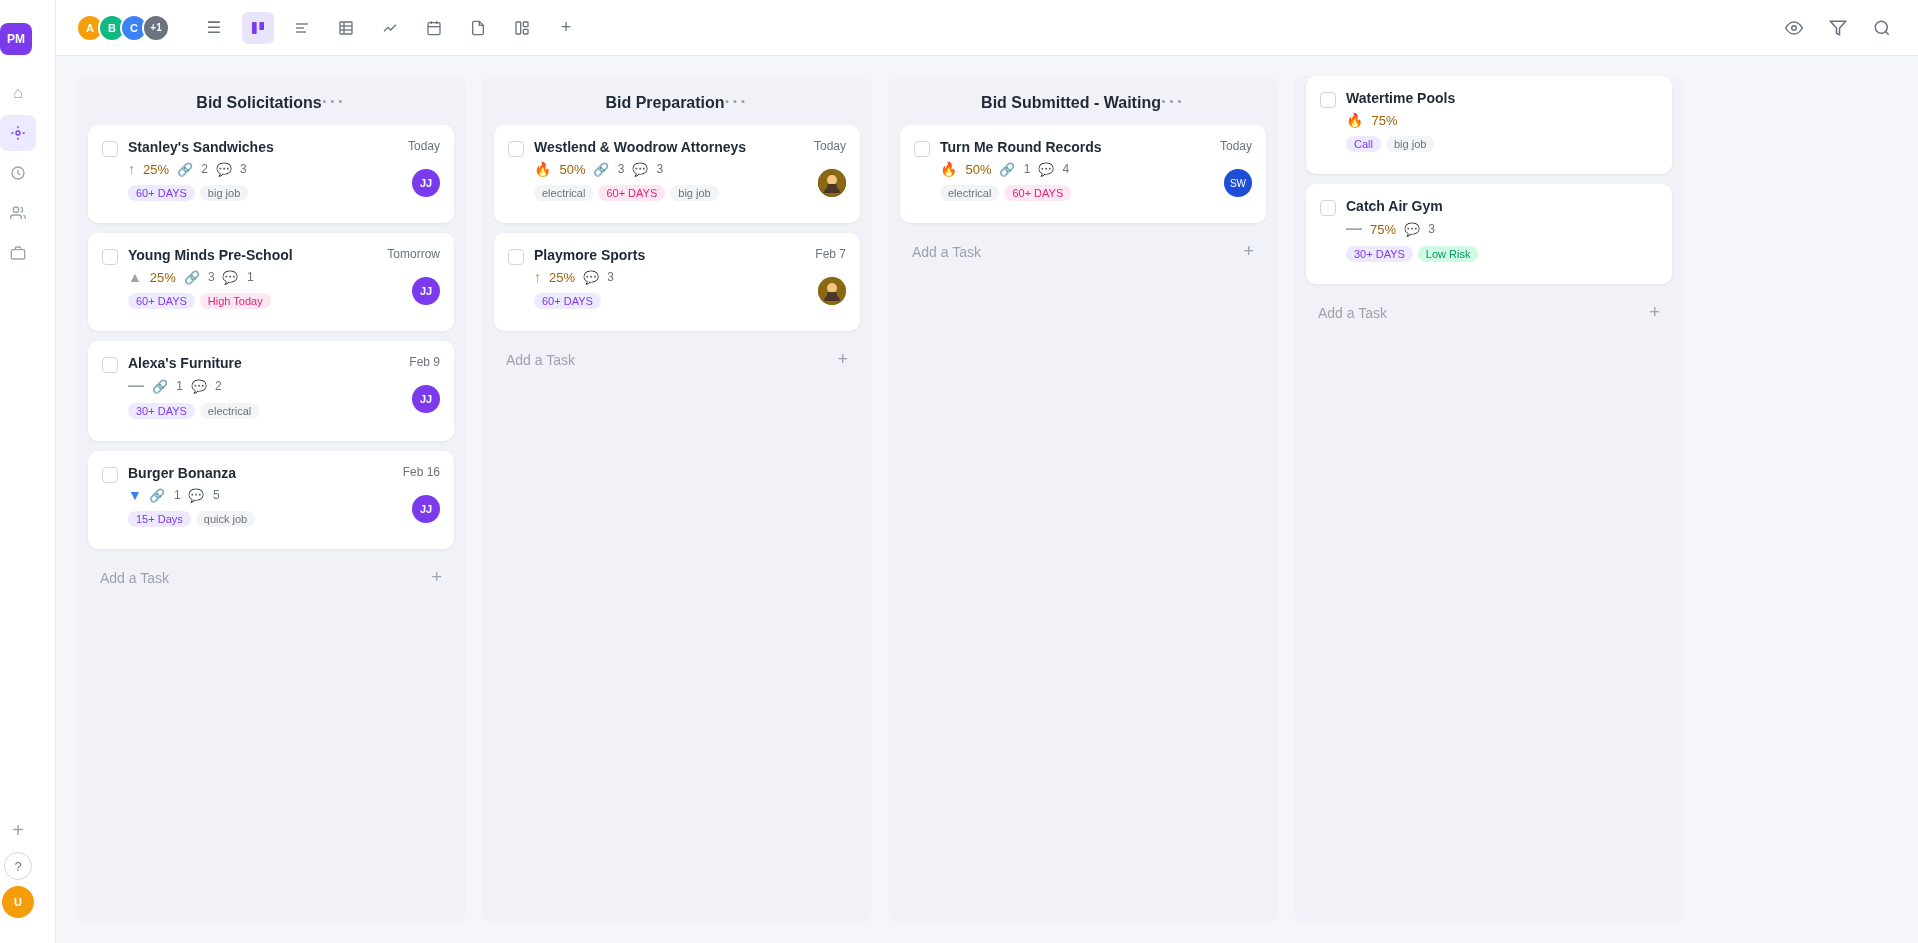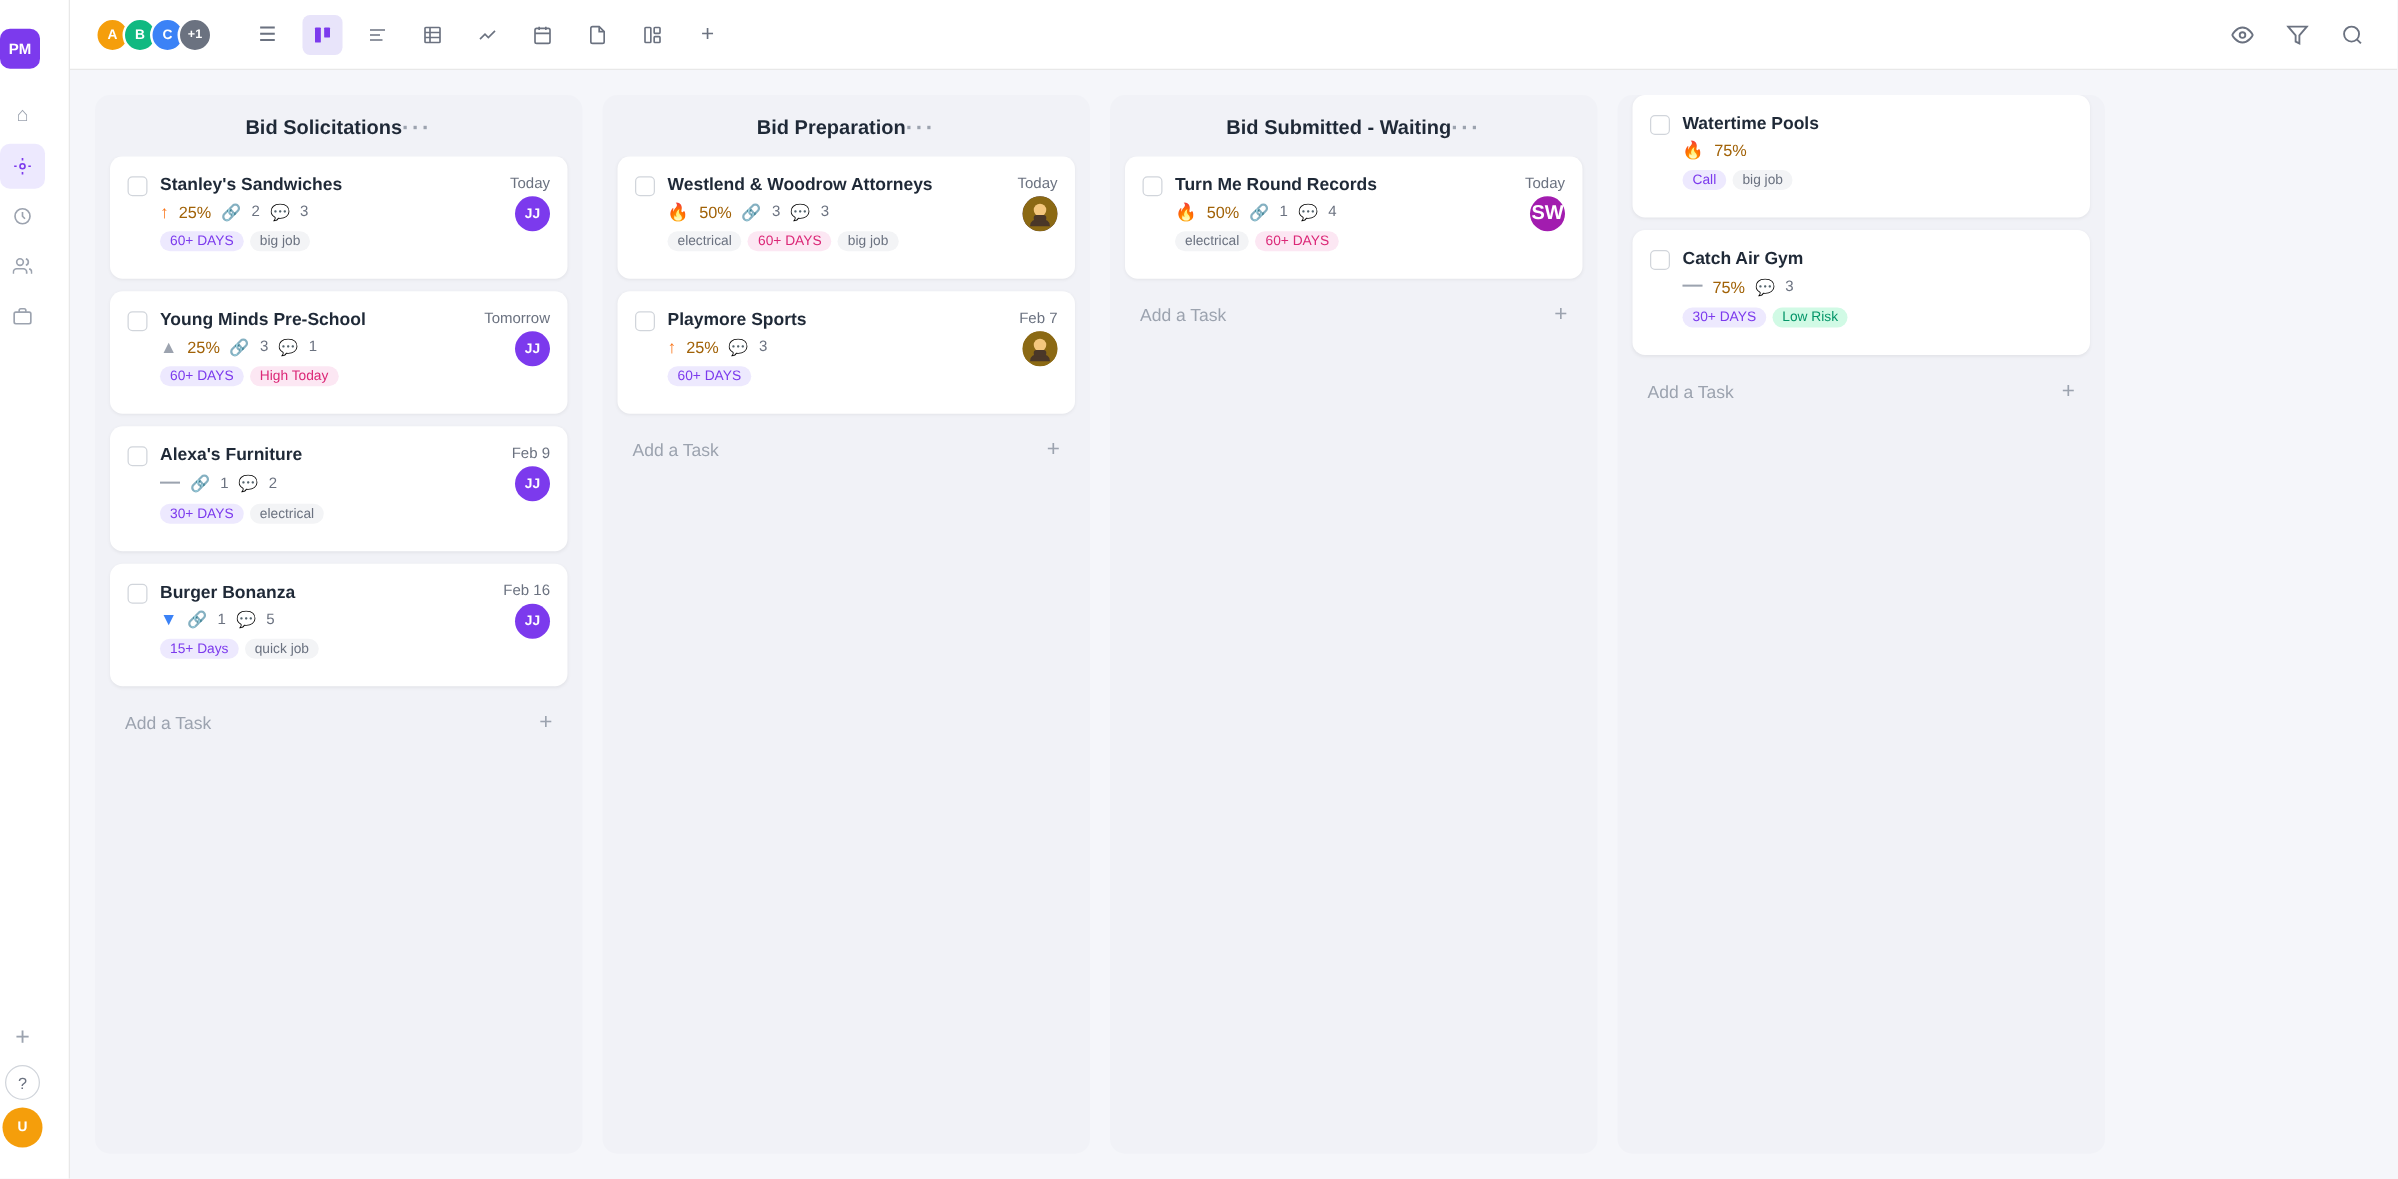--- a/index.html
+++ b/index.html
@@ -185,21 +185,21 @@
     }
     .card-date {
       font-size: 12px;
       color: #6b7280;
       white-space: nowrap;
     }
     .card-avatar-wrap {
       display: flex;
       flex-direction: column;
       align-items: flex-end;
-      gap: 4px;
+      gap: 16px;
     }
     .card-assignee {
       width: 28px; height: 28px;
       border-radius: 50%;
       display: flex; align-items: center; justify-content: center;
       font-size: 11px; font-weight: 700;
       color: white;
     }
     .avatar-jj { background: #7c3aed; }
 
@@ -573,21 +573,21 @@
                 <span class="meta-icon">💬</span>
                 <span class="meta-count">4</span>
               </div>
               <div class="tags">
                 <span class="tag tag-gray">electrical</span>
                 <span class="tag tag-pink">60+ DAYS</span>
               </div>
             </div>
             <div class="card-avatar-wrap">
               <span class="card-date">Today</span>
-              <div class="card-assignee" style="background:#a21caf; width:28px;height:28px;border-radius:50%;display:flex;align-items:center;justify-content:center;font-size:16px;font-weight:700;color:white;">SW</div>
+              <div class="card-assignee" style="background:#1d4ed8; width:28px;height:28px;border-radius:50%;display:flex;align-items:center;justify-content:center;font-size:10px;font-weight:400;color:white;">SW</div>
             </div>
           </div>
         </div>
 
         <div class="add-task-row">
           <span>Add a Task</span>
           <span class="add-icon-right" style="font-size:18px; color:#9ca3af;">+</span>
         </div>
       </div>
     </div>

